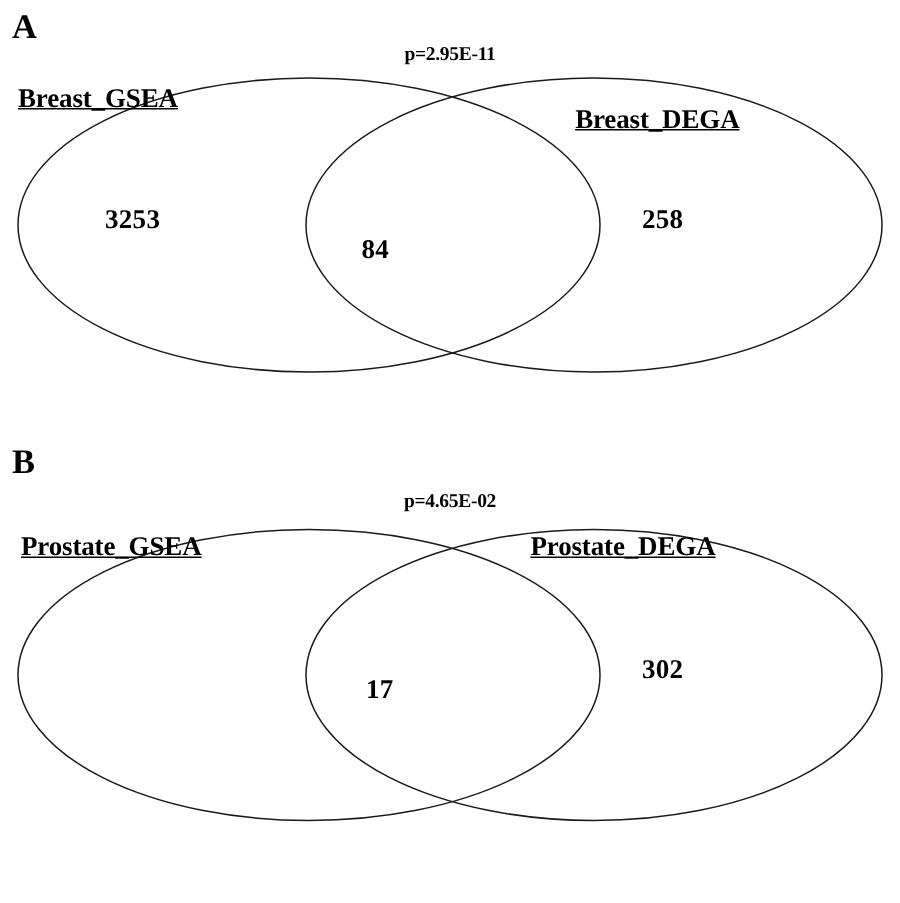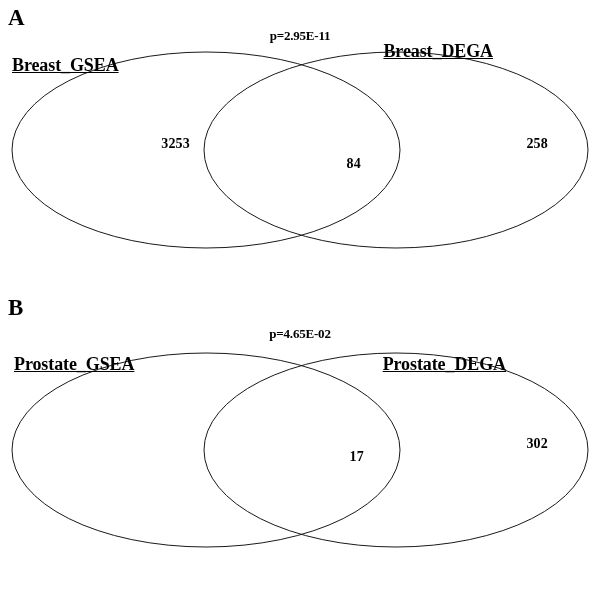--- a/index.html
+++ b/index.html
@@ -33,21 +33,21 @@
     line-height: 1;
   }
 
   .venn-stage {
     position: absolute;
     left: 0;
     top: 0;
     width: 501px;
     height: 290px;
   }
-  #panel-b .venn-stage { height: 312px; padding-left: 29px; }
+  #panel-b .venn-stage { height: 312px; }
 
   .venn-svg {
     position: absolute;
     left: 0;
     top: 0;
     display: block;
   }
 
   .pvalue {
     position: absolute;
@@ -65,22 +65,22 @@
     white-space: nowrap;
     letter-spacing: -0.1px;
     text-decoration: underline;
   }
   .set-label.left  { text-align: left; }
   .set-label.right { text-align: right; }
 
   .count {
     position: absolute;
     width: 120px;
-    text-align: right;
-    font-size: 14px;
+    text-align: left;
+    font-size: 18px;
     font-weight: bold;
     letter-spacing: 0.2px;
   }
 </style>
 </head>
 <body>
 
 <div class="panel" id="panel-a">
 
   <div class="panel-letter">A</div>
@@ -89,21 +89,21 @@
 
     <svg class="venn-svg" width="600" height="290" viewBox="0 0 600 290">
       <ellipse cx="206" cy="150" rx="194" ry="98" fill="none" stroke="#1a1a1a" stroke-width="1"></ellipse>
       <ellipse cx="396" cy="150" rx="192" ry="98" fill="none" stroke="#1a1a1a" stroke-width="1"></ellipse>
     </svg>
 
     <div class="pvalue" style="left: 200px; top: 28px;">p=2.95E-11</div>
 
     <div class="set-label left" style="left: 12px; top: 55px;">Breast_GSEA</div>
 
-    <div class="set-label right" style="right: 8px; top: 41px;">Breast_DEGA</div>
+    <div class="set-label right" style="right: 8px; top: 69px;">Breast_DEGA</div>
 
     <div class="count" style="left: 70px; top: 136px;">3253</div>
 
     <div class="count" style="left: 241px; top: 136px; margin-top: 20px;">84</div>
 
     <div class="count" style="left: 428px; top: 136px;">258</div>
 
   </div>
 </div>
 

